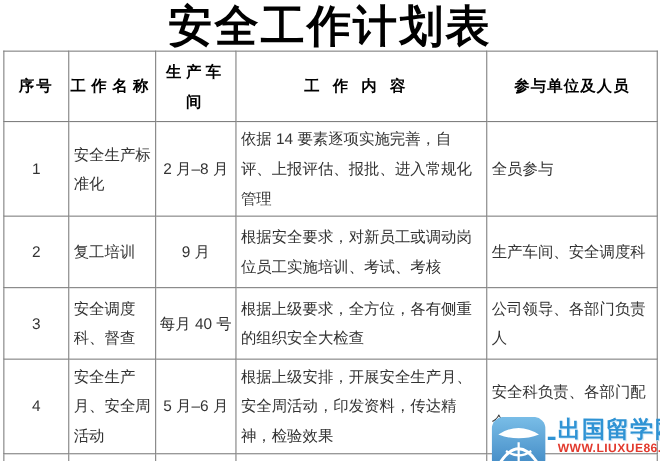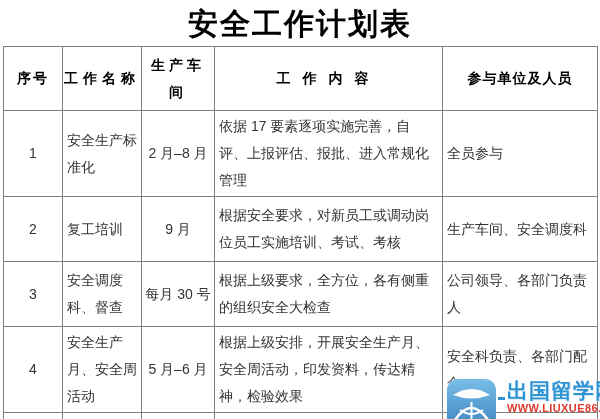--- a/index.html
+++ b/index.html
@@ -5,21 +5,21 @@
   * { margin:0; padding:0; box-sizing:border-box; }
   html,body { background:#ffffff; }
   body {
     width:600px; height:419px; overflow:hidden;
     font-family:"Liberation Sans","DejaVu Sans",sans-serif;
   }
   .page { position:relative; width:600px; height:419px; overflow:hidden; background:#fff; }
 
   .title {
     height:46px; padding-top:4px;
-    text-align:center; font-size:30px; font-weight:bold;
+    text-align:center; font-size:40px; font-weight:bold;
     color:#000; letter-spacing:2px; line-height:40px;
     font-family:"Liberation Serif","DejaVu Serif",serif;
   }
 
   table.plan {
     margin-left:3px; width:594px;
     border-collapse:collapse; table-layout:fixed;
     font-size:14px; color:#333;
   }
   .plan th, .plan td {
@@ -92,34 +92,34 @@
         <th class="h-time">生产车间</th>
         <th class="h-content">工作内容</th>
         <th class="h-part">参与单位及人员</th>
       </tr>
     </thead>
     <tbody>
       <tr class="r0">
         <td class="c-no">1</td>
         <td class="c-name">安全生产标准化</td>
         <td class="c-time">2 月–8 月</td>
-        <td class="c-content">依据 17 要素逐项实施完善，自评、上报评估、报批、进入常规化管理</td>
+        <td class="c-content">依据 14 要素逐项实施完善，自评、上报评估、报批、进入常规化管理</td>
         <td class="c-part">全员参与</td>
       </tr>
       <tr class="r1">
         <td class="c-no">2</td>
         <td class="c-name">复工培训</td>
         <td class="c-time">9 月</td>
         <td class="c-content">根据安全要求，对新员工或调动岗位员工实施培训、考试、考核</td>
         <td class="c-part">生产车间、安全调度科</td>
       </tr>
       <tr class="r2">
         <td class="c-no">3</td>
         <td class="c-name">安全调度科、督查</td>
-        <td class="c-time">每月 30 号</td>
+        <td class="c-time">每月 40 号</td>
         <td class="c-content">根据上级要求，全方位，各有侧重的组织安全大检查</td>
         <td class="c-part">公司领导、各部门负责人</td>
       </tr>
       <tr class="r3">
         <td class="c-no">4</td>
         <td class="c-name">安全生产月、安全周活动</td>
         <td class="c-time">5 月–6 月</td>
         <td class="c-content">根据上级安排，开展安全生产月、安全周活动，印发资料，传达精神，检验效果</td>
         <td class="c-part">安全科负责、各部门配合</td>
       </tr>

